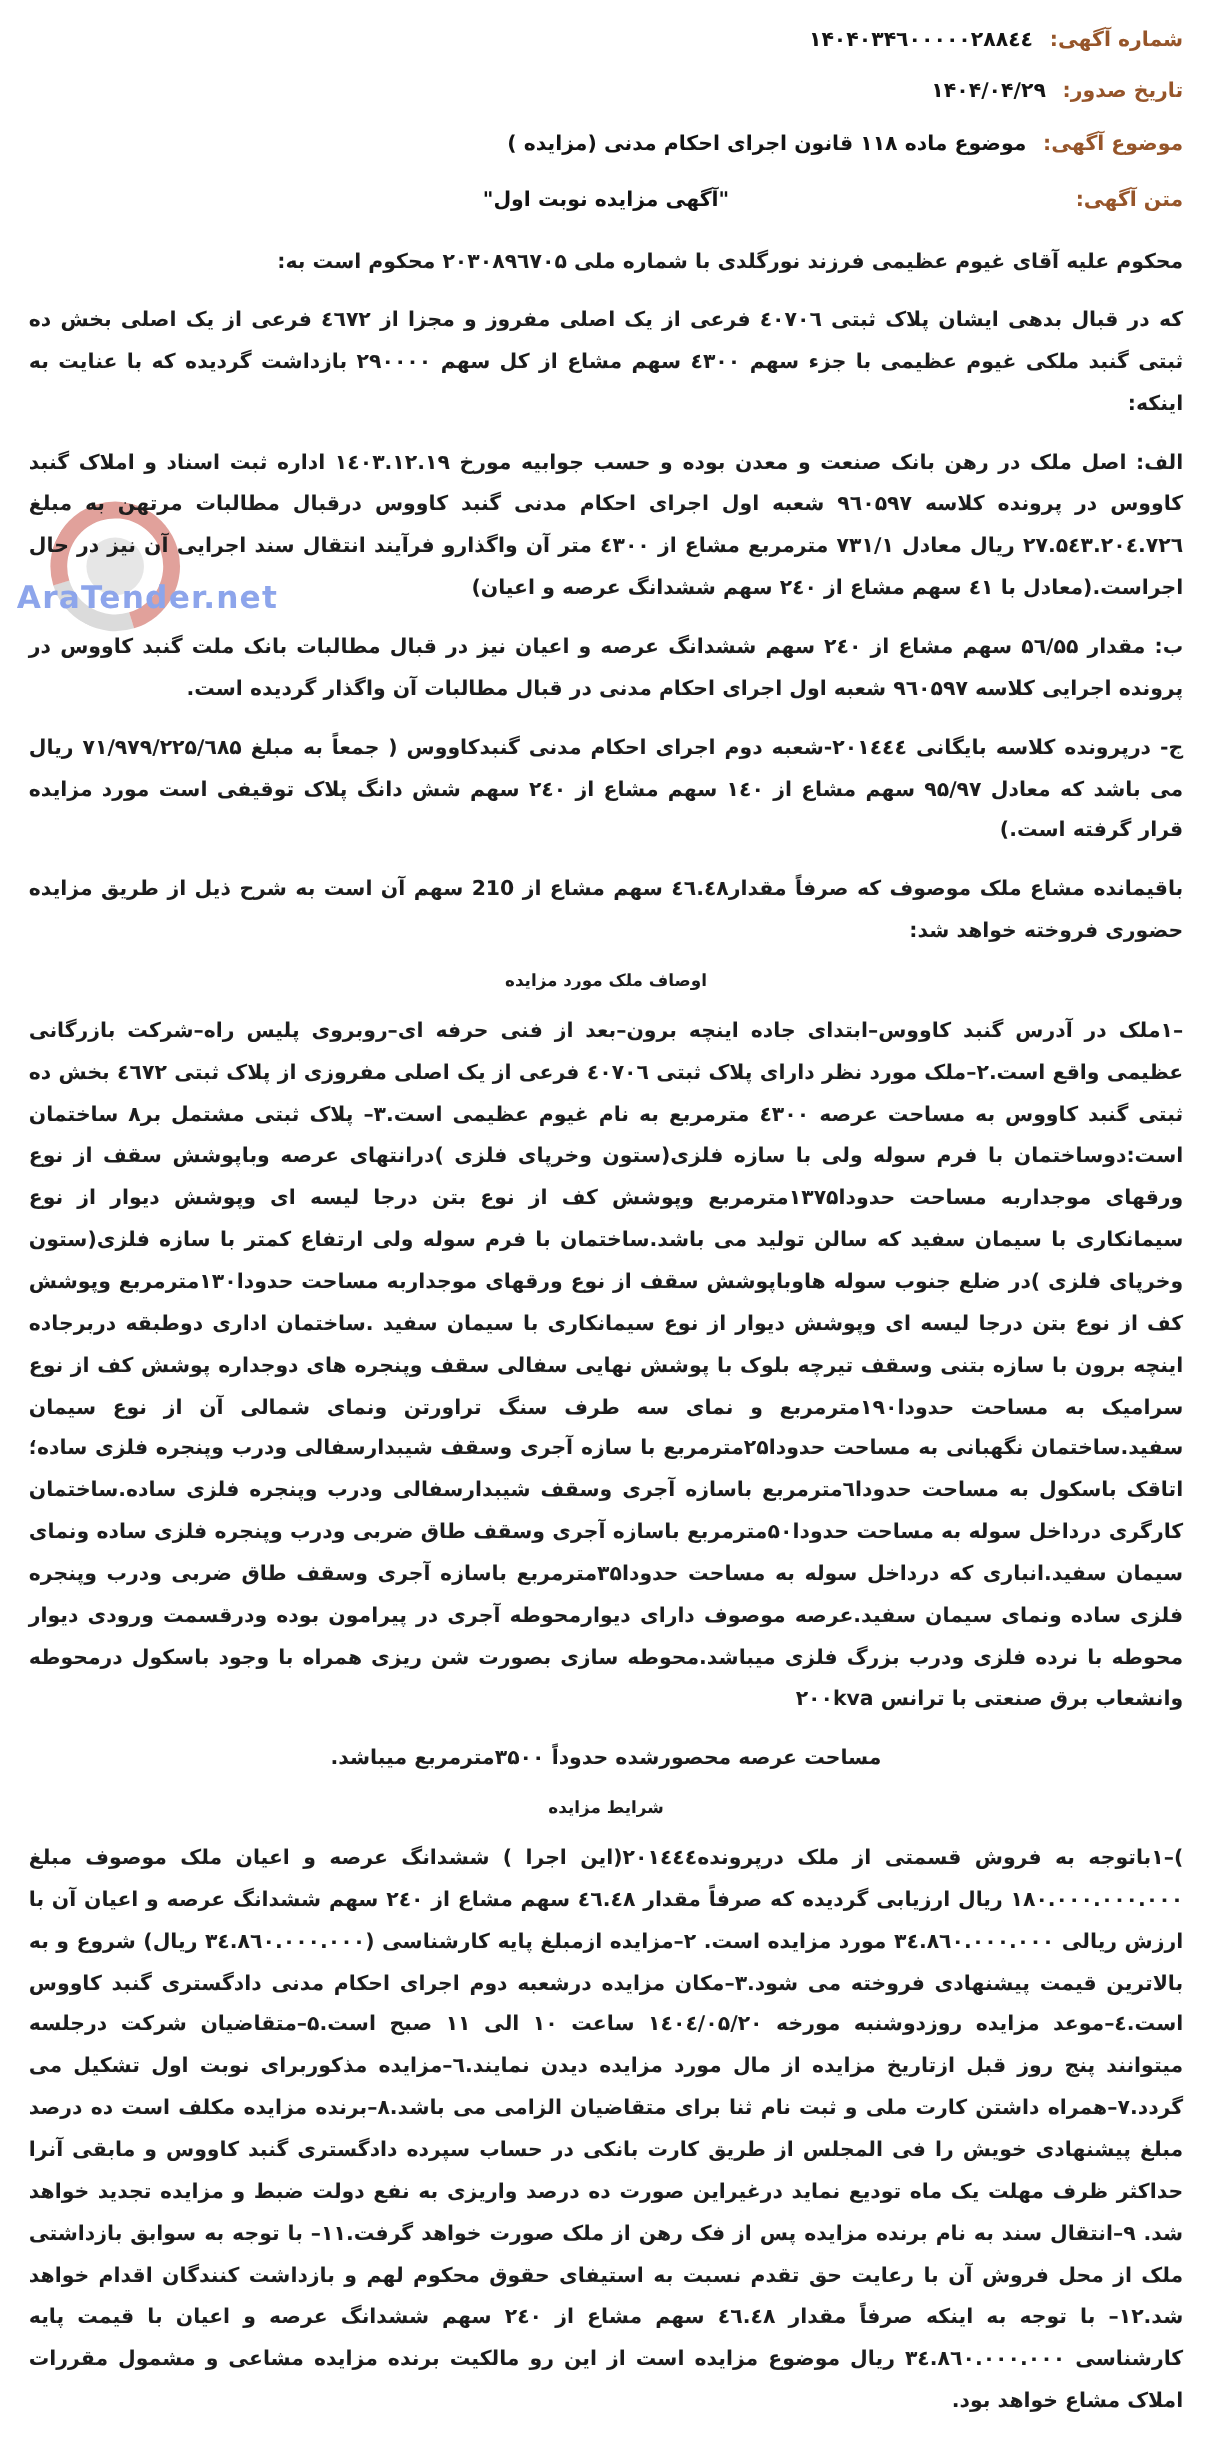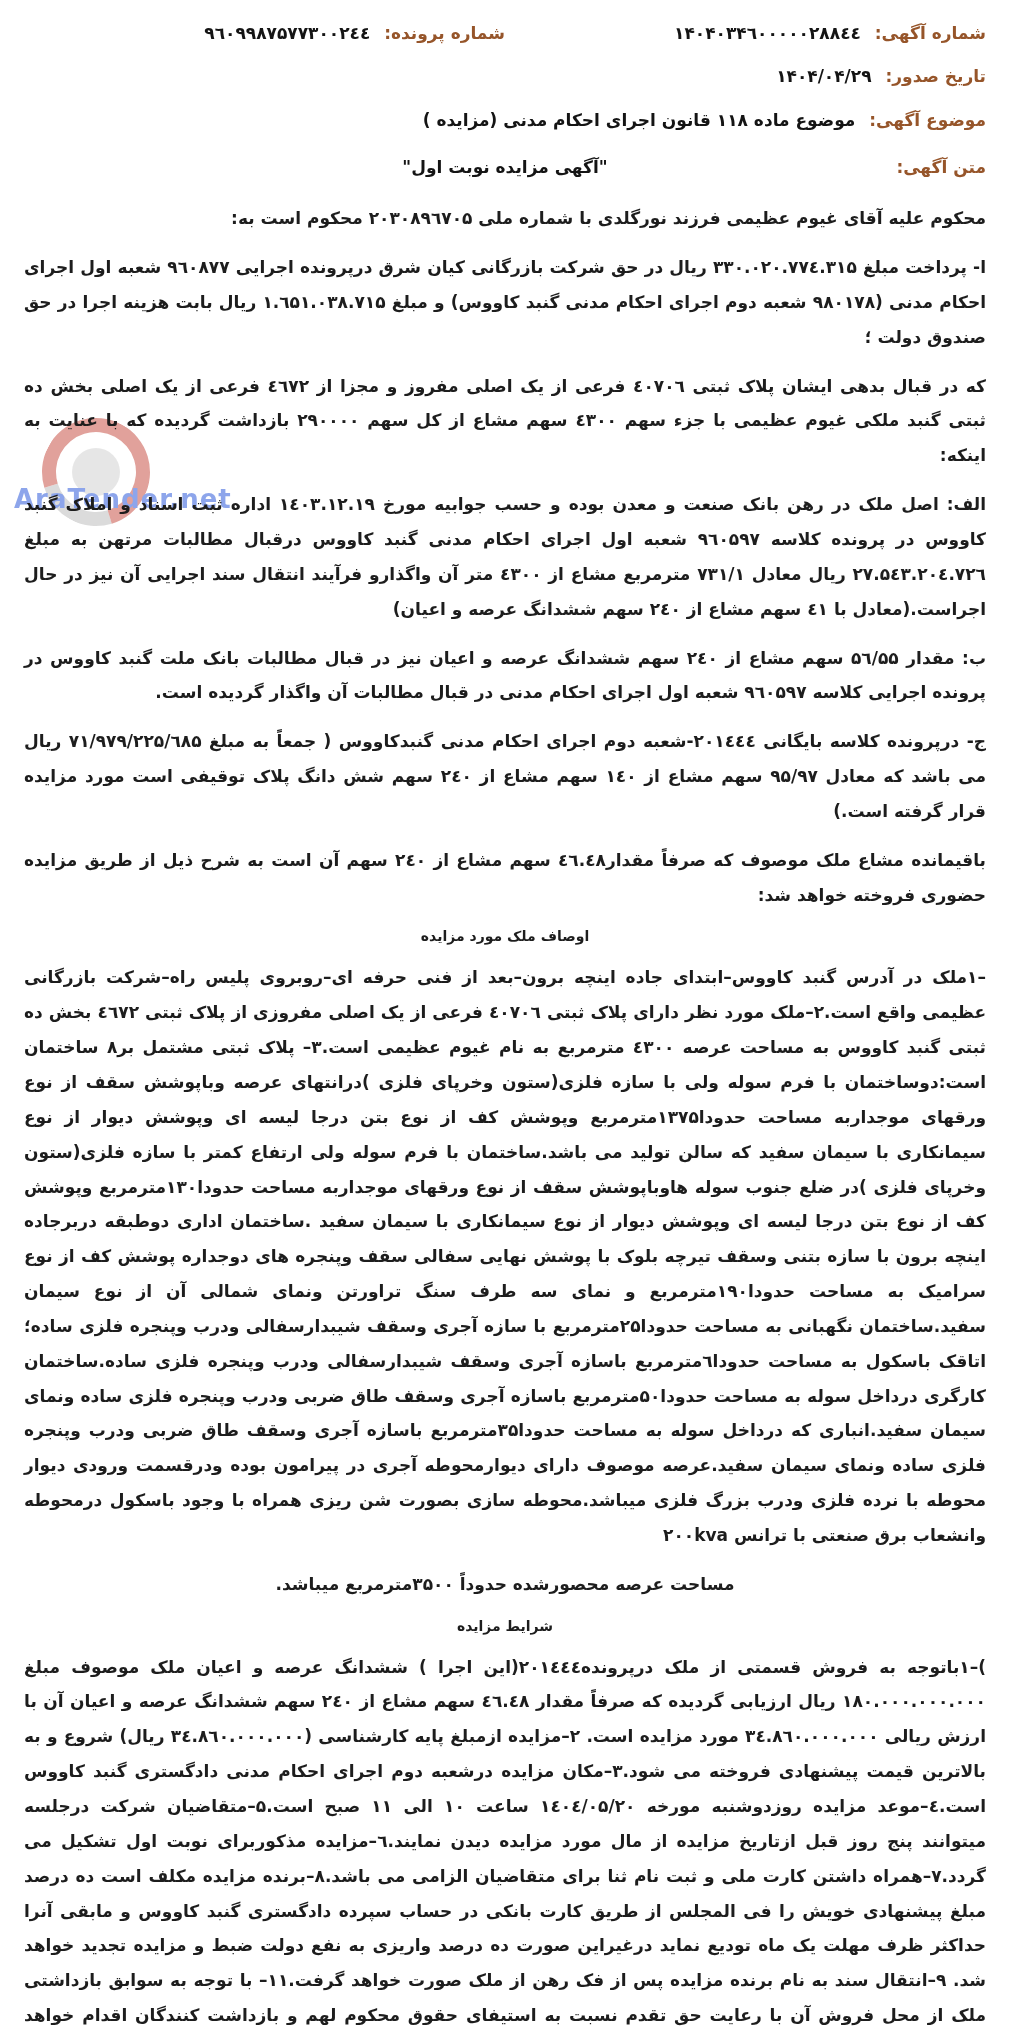--- a/index.html
+++ b/index.html
@@ -99,49 +99,44 @@
     <div class="wm-inner"></div>
     <div class="wm-text">AraTender.net</div>
   </div>
 
   <header class="doc-header">
     <div class="hrow">
       <div class="hcol">
         <span class="hlabel">شماره آگهی:</span>
         <span class="hvalue">۱۴۰۴۰۳۴٦۰۰۰۰۰۲۸۸٤٤</span>
       </div>
-      <div class="hcol">
-        <span class="hlabel">شماره پرونده:</span>
-        <span class="hvalue">۹٦۰۹۹۸۷۵۷۷۳۰۰۲٤٤</span>
-      </div>
     </div>
     <div class="hrow">
       <div class="hcol">
         <span class="hlabel">تاریخ صدور:</span>
         <span class="hvalue">۱۴۰۴/۰۴/۲۹</span>
       </div>
     </div>
     <div class="hline">
       <span class="hlabel">موضوع آگهی:</span>
       <span class="hvalue">موضوع ماده ۱۱۸ قانون اجرای احکام مدنی (مزایده )</span>
     </div>
     <div class="hline hline-relative">
       <span class="hlabel">متن آگهی:</span>
       <span class="centered-value">"آگهی مزایده نوبت اول"</span>
     </div>
   </header>
 
   <main class="doc-body">
     <p class="para align-right">محکوم علیه آقای غیوم عظیمی فرزند نورگلدی با شماره ملی ۲۰۳۰۸۹٦۷۰۵ محکوم است به:</p>
-    <p class="para">ا- پرداخت مبلغ ۳۳۰.۰۲۰.۷۷٤.۳۱۵ ریال در حق شرکت بازرگانی کیان شرق درپرونده اجرایی ۹٦۰۸۷۷ شعبه اول اجرای احکام مدنی (۹۸۰۱۷۸ شعبه دوم اجرای احکام مدنی گنبد کاووس) و مبلغ ۱.٦۵۱.۰۳۸.۷۱۵ ریال بابت هزینه اجرا در حق صندوق دولت ؛</p>
     <p class="para">که در قبال بدهی ایشان پلاک ثبتی ٤۰۷۰٦ فرعی از یک اصلی مفروز و مجزا از ٤٦۷۲ فرعی از یک اصلی بخش ده ثبتی گنبد ملکی غیوم عظیمی با جزء سهم ٤۳۰۰ سهم مشاع از کل سهم ۲۹۰۰۰۰ بازداشت گردیده که با عنایت به اینکه:</p>
     <p class="para">الف: اصل ملک در رهن بانک صنعت و معدن بوده و حسب جوابیه مورخ ۱٤۰۳.۱۲.۱۹ اداره ثبت اسناد و املاک گنبد کاووس در پرونده کلاسه ۹٦۰۵۹۷ شعبه اول اجرای احکام مدنی گنبد کاووس درقبال مطالبات مرتهن به مبلغ ۲۷.۵٤۳.۲۰٤.۷۲٦ ریال معادل ۷۳۱/۱ مترمربع مشاع از ٤۳۰۰ متر آن واگذارو فرآیند انتقال سند اجرایی آن نیز در حال اجراست.(معادل با ٤۱ سهم مشاع از ۲٤۰ سهم ششدانگ عرصه و اعیان)</p>
     <p class="para">ب: مقدار ۵٦/۵۵ سهم مشاع از ۲٤۰ سهم ششدانگ عرصه و اعیان نیز در قبال مطالبات بانک ملت گنبد کاووس در پرونده اجرایی کلاسه ۹٦۰۵۹۷ شعبه اول اجرای احکام مدنی در قبال مطالبات آن واگذار گردیده است.</p>
     <p class="para">ج- درپرونده کلاسه بایگانی ۲۰۱٤٤٤-شعبه دوم اجرای احکام مدنی گنبدکاووس ( جمعاً به مبلغ ۷۱/۹۷۹/۲۲۵/٦۸۵ ریال می باشد که معادل ۹۵/۹۷ سهم مشاع از ۱٤۰ سهم مشاع از ۲٤۰ سهم شش دانگ پلاک توقیفی است مورد مزایده قرار گرفته است.)</p>
-    <p class="para">باقیمانده مشاع ملک موصوف که صرفاً مقدار٤٦.٤۸ سهم مشاع از ۲٤۰ سهم آن است به شرح ذیل از طریق مزایده حضوری فروخته خواهد شد:</p>
+    <p class="para">باقیمانده مشاع ملک موصوف که صرفاً مقدار٤٦.٤۸ سهم مشاع از 210 سهم آن است به شرح ذیل از طریق مزایده حضوری فروخته خواهد شد:</p>
 
     <h2 class="section-title">اوصاف ملک مورد مزایده</h2>
     <p class="para">–۱ملک در آدرس گنبد کاووس–ابتدای جاده اینچه برون–بعد از فنی حرفه ای–روبروی پلیس راه–شرکت بازرگانی عظیمی واقع است.۲–ملک مورد نظر دارای پلاک ثبتی ٤۰۷۰٦ فرعی از یک اصلی مفروزی از پلاک ثبتی ٤٦۷۲ بخش ده ثبتی گنبد کاووس به مساحت عرصه ٤۳۰۰ مترمربع به نام غیوم عظیمی است.۳– پلاک ثبتی مشتمل بر۸ ساختمان است:دوساختمان با فرم سوله ولی با سازه فلزی(ستون وخرپای فلزی )درانتهای عرصه وباپوشش سقف از نوع ورقهای موجداربه مساحت حدودا۱۳۷۵مترمربع وپوشش کف از نوع بتن درجا لیسه ای وپوشش دیوار از نوع سیمانکاری با سیمان سفید که سالن تولید می باشد.ساختمان با فرم سوله ولی ارتفاع کمتر با سازه فلزی(ستون وخرپای فلزی )در ضلع جنوب سوله هاوباپوشش سقف از نوع ورقهای موجداربه مساحت حدودا۱۳۰مترمربع وپوشش کف از نوع بتن درجا لیسه ای وپوشش دیوار از نوع سیمانکاری با سیمان سفید .ساختمان اداری دوطبقه دربرجاده اینچه برون با سازه بتنی وسقف تیرچه بلوک با پوشش نهایی سفالی سقف وپنجره های دوجداره پوشش کف از نوع سرامیک به مساحت حدودا۱۹۰مترمربع و نمای سه طرف سنگ تراورتن ونمای شمالی آن از نوع سیمان سفید.ساختمان نگهبانی به مساحت حدودا۲۵مترمربع با سازه آجری وسقف شیبدارسفالی ودرب وپنجره فلزی ساده؛اتاقک باسکول به مساحت حدودا٦مترمربع باسازه آجری وسقف شیبدارسفالی ودرب وپنجره فلزی ساده.ساختمان کارگری درداخل سوله به مساحت حدودا۵۰مترمربع باسازه آجری وسقف طاق ضربی ودرب وپنجره فلزی ساده ونمای سیمان سفید.انباری که درداخل سوله به مساحت حدودا۳۵مترمربع باسازه آجری وسقف طاق ضربی ودرب وپنجره فلزی ساده ونمای سیمان سفید.عرصه موصوف دارای دیوارمحوطه آجری در پیرامون بوده ودرقسمت ورودی دیوار محوطه با نرده فلزی ودرب بزرگ فلزی میباشد.محوطه سازی بصورت شن ریزی همراه با وجود باسکول درمحوطه وانشعاب برق صنعتی با ترانس ۲۰۰kva</p>
     <p class="para align-center">مساحت عرصه محصورشده حدوداً ۳۵۰۰مترمربع میباشد.</p>
 
     <h2 class="section-title">شرایط مزایده</h2>
     <p class="para">)–۱باتوجه به فروش قسمتی از ملک درپرونده۲۰۱٤٤٤(این اجرا ) ششدانگ عرصه و اعیان ملک موصوف مبلغ ۱۸۰.۰۰۰.۰۰۰.۰۰۰ ریال ارزیابی گردیده که صرفاً مقدار ٤٦.٤۸ سهم مشاع از ۲٤۰ سهم ششدانگ عرصه و اعیان آن با ارزش ریالی ۳٤.۸٦۰.۰۰۰.۰۰۰ مورد مزایده است. ۲–مزایده ازمبلغ پایه کارشناسی (۳٤.۸٦۰.۰۰۰.۰۰۰ ریال) شروع و به بالاترین قیمت پیشنهادی فروخته می شود.۳–مکان مزایده درشعبه دوم اجرای احکام مدنی دادگستری گنبد کاووس است.٤–موعد مزایده روزدوشنبه مورخه ۱٤۰٤/۰۵/۲۰ ساعت ۱۰ الی ۱۱ صبح است.۵–متقاضیان شرکت درجلسه میتوانند پنج روز قبل ازتاریخ مزایده از مال مورد مزایده دیدن نمایند.٦–مزایده مذکوربرای نوبت اول تشکیل می گردد.۷–همراه داشتن کارت ملی و ثبت نام ثنا برای متقاضیان الزامی می باشد.۸–برنده مزایده مکلف است ده درصد مبلغ پیشنهادی خویش را فی المجلس از طریق کارت بانکی در حساب سپرده دادگستری گنبد کاووس و مابقی آنرا حداکثر ظرف مهلت یک ماه تودیع نماید درغیراین صورت ده درصد واریزی به نفع دولت ضبط و مزایده تجدید خواهد شد. ۹–انتقال سند به نام برنده مزایده پس از فک رهن از ملک صورت خواهد گرفت.۱۱– با توجه به سوابق بازداشتی ملک از محل فروش آن با رعایت حق تقدم نسبت به استیفای حقوق محکوم لهم و بازداشت کنندگان اقدام خواهد شد.۱۲– با توجه به اینکه صرفاً مقدار ٤٦.٤۸ سهم مشاع از ۲٤۰ سهم ششدانگ عرصه و اعیان با قیمت پایه کارشناسی ۳٤.۸٦۰.۰۰۰.۰۰۰ ریال موضوع مزایده است از این رو مالکیت برنده مزایده مشاعی و مشمول مقررات املاک مشاع خواهد بود.</p>
   </main>
 
 </div>

